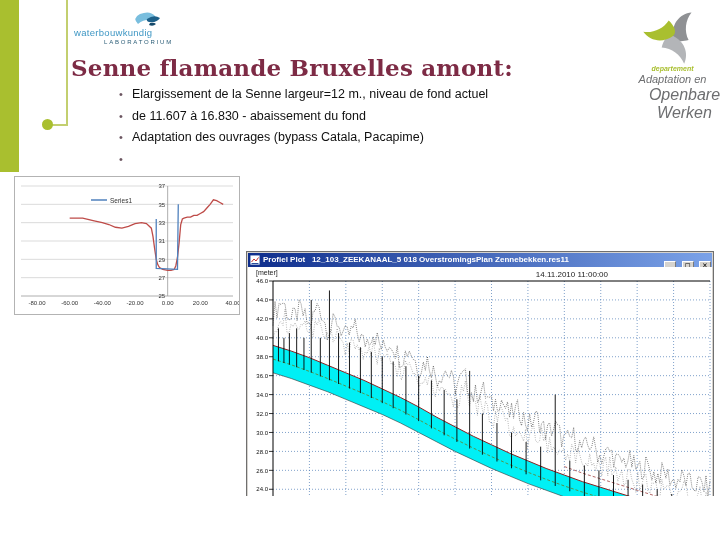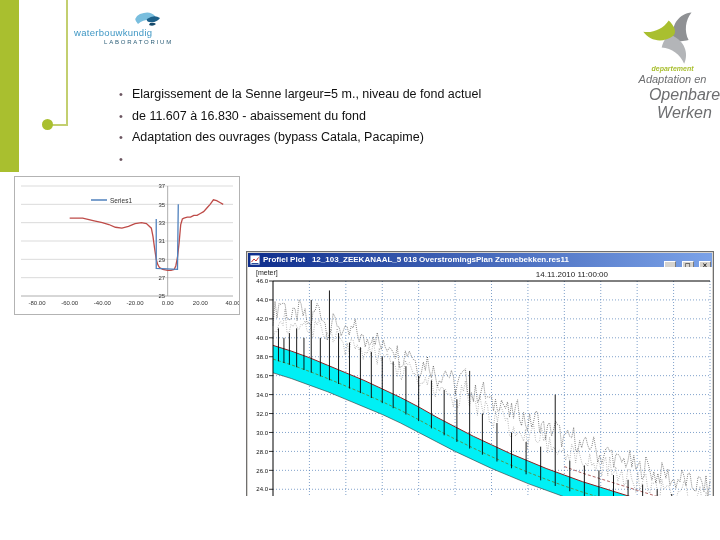--- a/index.html
+++ b/index.html
@@ -72,23 +72,24 @@
         <path d="M0 0 C 2 -12 12 -20 24 -18 C 16 -12 12 -2 14 8 C 6 8 0 6 0 0 Z" fill="#8f9194" transform="rotate(-15)"></path>
         <path d="M0 0 C 2 -12 12 -20 24 -18 C 16 -12 12 -2 14 8 C 6 8 0 6 0 0 Z" fill="#b3b5b8" transform="rotate(105)"></path>
         <path d="M0 0 C 2 -12 12 -20 24 -18 C 16 -12 12 -2 14 8 C 6 8 0 6 0 0 Z" fill="#a9bf2f" transform="rotate(225)"></path>
       </g>
     </svg>
     <div class="dept-line1">departement</div>
     <div class="dept-line2">Adaptation en</div>
     <div class="dept-line3">Openbare Werken</div>
   </div>
 
+  <h1 class="page-title">Senne flamande Bruxelles amont:</h1>
 
   <ul class="bullets">
-    <li><span class="b">•</span><span>Elargissement de la Senne largeur=5 m., niveau de fond actuel</span></li>
+    <li><span class="b">•</span><span>Elargissement de la Senne largeur=12 m., niveau de fond actuel</span></li>
     <li><span class="b">•</span><span>de 11.607 à 16.830  - abaissement du fond</span></li>
     <li><span class="b">•</span><span>Adaptation des ouvrages (bypass Catala, Pacapime)</span></li>
     <li><span class="b">•</span></li>
   </ul>
 
   <div class="mini-chart">
     <svg id="miniChart" width="224" height="137" viewBox="0 0 224 137">
         <line x1="6" y1="119" x2="218" y2="119" stroke="#9a9a9a" stroke-width="0.8"></line>
         <line x1="6" y1="100.66666666666666" x2="218" y2="100.66666666666666" stroke="#d2d2d2" stroke-width="0.8"></line>
         <line x1="6" y1="82.33333333333333" x2="218" y2="82.33333333333333" stroke="#d2d2d2" stroke-width="0.8"></line>

